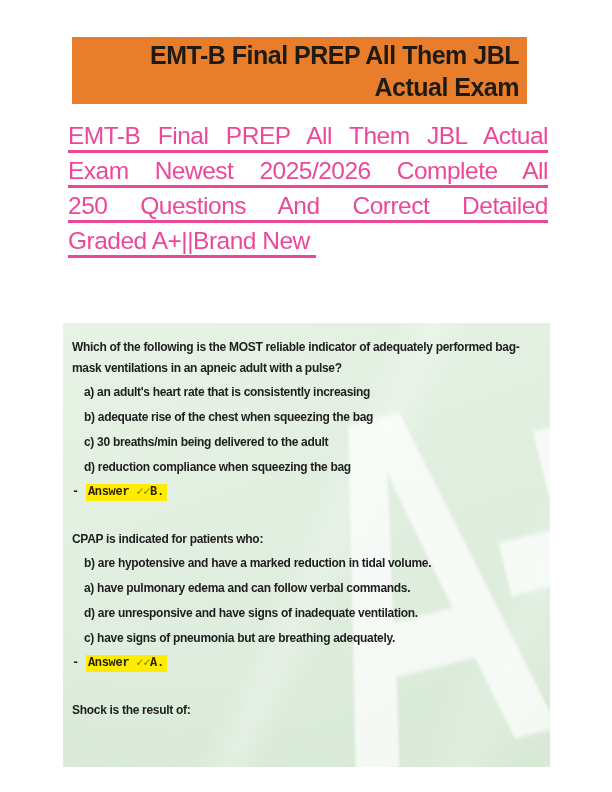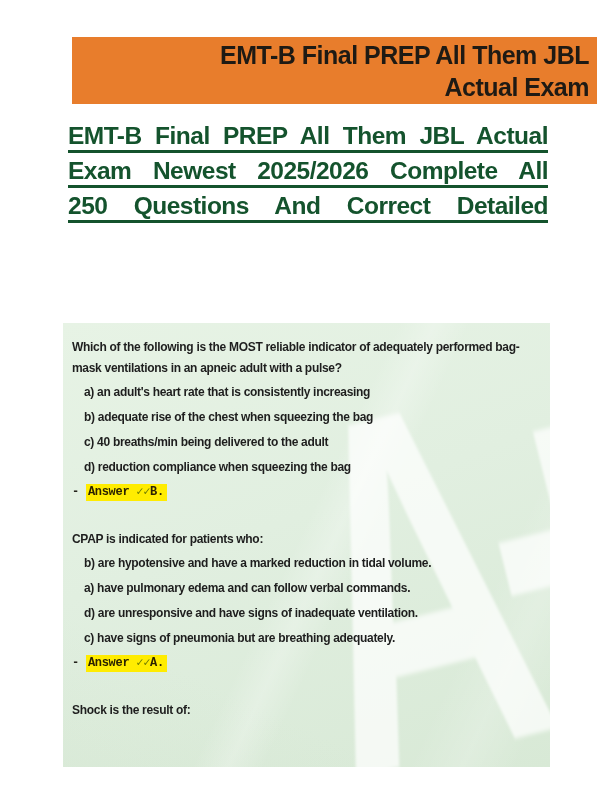--- a/index.html
+++ b/index.html
@@ -2,29 +2,29 @@
 <html><head>
 <meta charset="utf-8">
 <style>
   html,body{margin:0;padding:0;background:#ffffff;}
   .page{
     position:relative;width:612px;height:792px;background:#ffffff;overflow:hidden;
     font-family:"Liberation Sans","DejaVu Sans",sans-serif;
   }
   
   .banner{
-    position:absolute;left:72px;top:37px;width:525px;height:67px;
+    position:absolute;left:72px;top:37px;width:455px;height:67px;
     background:#E87D2C;box-sizing:border-box;padding:2px 8px 0 8px;
     text-align:right;color:#1E1A14;font-weight:bold;font-size:25px;
     letter-spacing:-0.5px;line-height:32px;
   }
   
   .doc-title{
     position:absolute;left:68px;top:118px;width:480px;
-    color:#14532d;font-weight:bold;font-size:24.5px;letter-spacing:-0.5px;
+    color:#ec4899;font-weight:normal;font-size:24.5px;letter-spacing:-0.5px;
     line-height:35px;
   }
   .tl{
     text-align:justify;text-align-last:justify;
     text-decoration:underline;text-decoration-thickness:3px;text-underline-offset:6px;
   }
   .tl.last{text-align-last:left;}
   
   .content{
     position:relative;
@@ -64,30 +64,31 @@
 
   <div class="banner">
     <div>EMT-B Final PREP All Them JBL</div>
     <div>Actual Exam</div>
   </div>
 
   <div class="doc-title">
     <div class="tl">EMT-B Final PREP All Them JBL Actual</div>
     <div class="tl">Exam Newest 2025/2026 Complete All</div>
     <div class="tl">250 Questions And Correct Detailed</div>
+    <div class="tl last">Graded A+||Brand New&nbsp;</div>
   </div>
 
   <div class="content">
     <div class="watermark">A+</div>
 
     <div class="qa">
       <p class="line q-text">Which of the following is the MOST reliable indicator of adequately performed bag-mask ventilations in an apneic adult with a pulse?</p>
       <p class="line">a) an adult's heart rate that is consistently increasing</p>
       <p class="line">b) adequate rise of the chest when squeezing the bag</p>
-      <p class="line">c) 40 breaths/min being delivered to the adult</p>
+      <p class="line">c) 30 breaths/min being delivered to the adult</p>
       <p class="line">d) reduction compliance when squeezing the bag</p>
       <p class="line answer"><span class="dash">-</span><span class="hl"><span>Answer </span><span class="checks">✓✓</span><span>B.</span></span></p>
     </div>
 
     <div class="qa">
       <p class="line q-text">CPAP is indicated for patients who:</p>
       <p class="line">b) are hypotensive and have a marked reduction in tidal volume.</p>
       <p class="line">a) have pulmonary edema and can follow verbal commands.</p>
       <p class="line">d) are unresponsive and have signs of inadequate ventilation.</p>
       <p class="line">c) have signs of pneumonia but are breathing adequately.</p>

